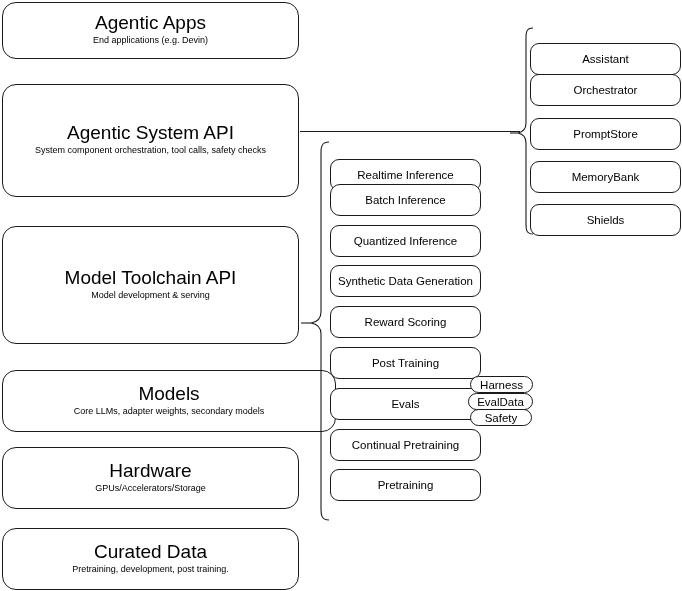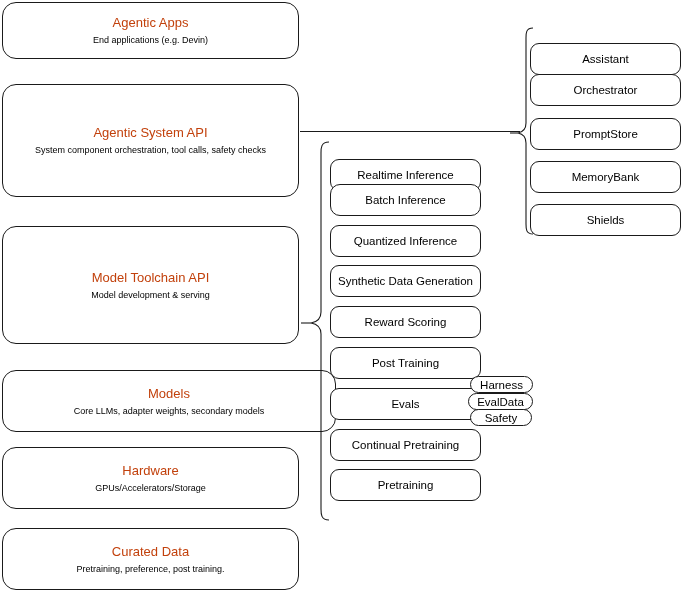--- a/index.html
+++ b/index.html
@@ -26,23 +26,23 @@
     display: flex;
     flex-direction: column;
     align-items: center;
     justify-content: center;
     text-align: center;
   }
   .layer {
     border-radius: 14px;
   }
   .layer .title {
-    font-size: 13px;
+    font-size: 19px;
     line-height: 16px;
-    color: #c2410c;
+    color: #000000;
   }
   .layer .sub {
     font-size: 9px;
     line-height: 12px;
     margin-top: 3px;
     color: #000;
   }
   .chip {
     border-radius: 9px;
     font-size: 11.5px;
@@ -96,21 +96,21 @@
     <div class="sub">Core LLMs, adapter weights, secondary models</div>
   </div>
 
   <div class="node layer" style="left:2px; top:447px; width:297px; height:62px;">
     <div class="title">Hardware</div>
     <div class="sub">GPUs/Accelerators/Storage</div>
   </div>
 
   <div class="node layer" style="left:2px; top:528px; width:297px; height:62px;">
     <div class="title">Curated Data</div>
-    <div class="sub">Pretraining, preference, post training.</div>
+    <div class="sub">Pretraining, development, post training.</div>
   </div>
 
   <div class="connector" style="left:300px; top:131px; width:220px; height:1px;"></div>
 
   <svg class="brace" style="left:300px; top:140px;" width="30" height="382" viewBox="0 0 30 382">
     <path d="M29,2 C21,2 21,8 21,13 L21,172 C21,178 17,182 11,183 C17,184 21,188 21,194 L21,369 C21,374 21,380 29,380"></path>
     <path d="M11,183 L1,183"></path>
   </svg>
 
   <div class="node chip" style="left:330px; top:143px; width:151px; height:32px;margin-top:16px;">

